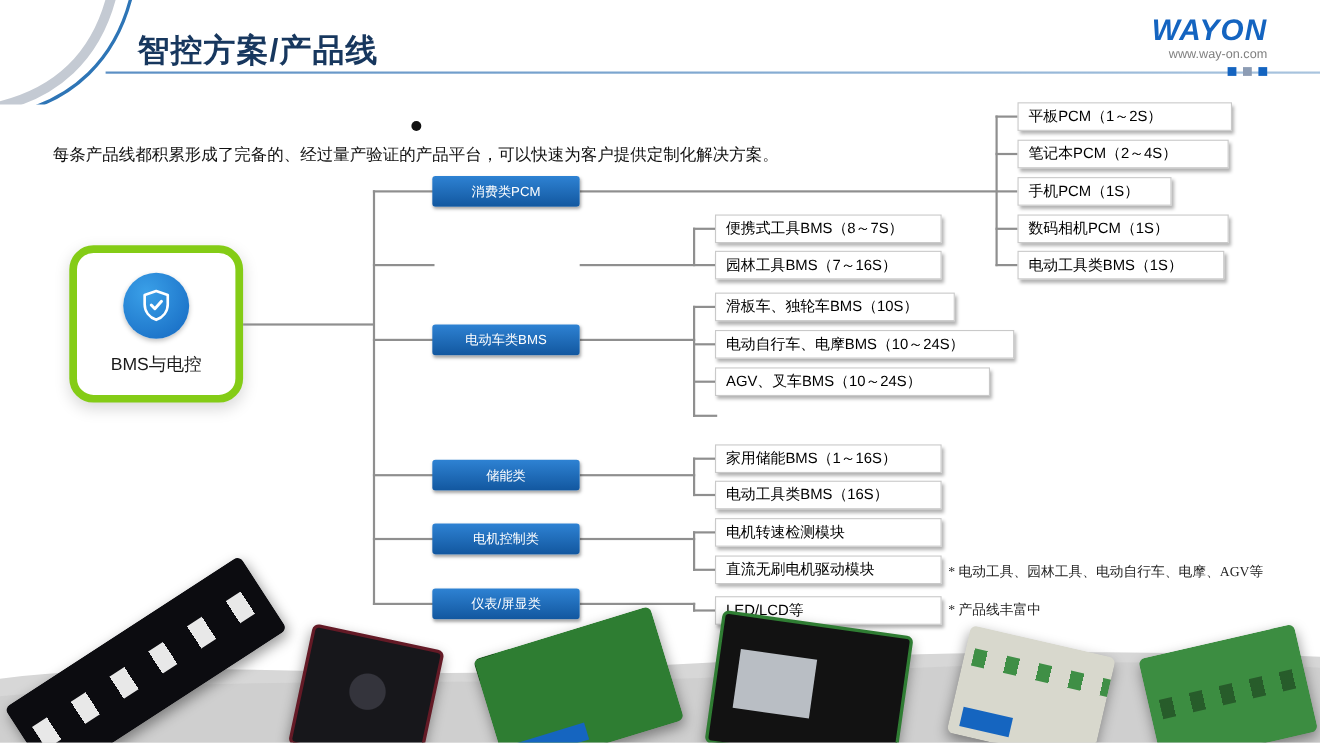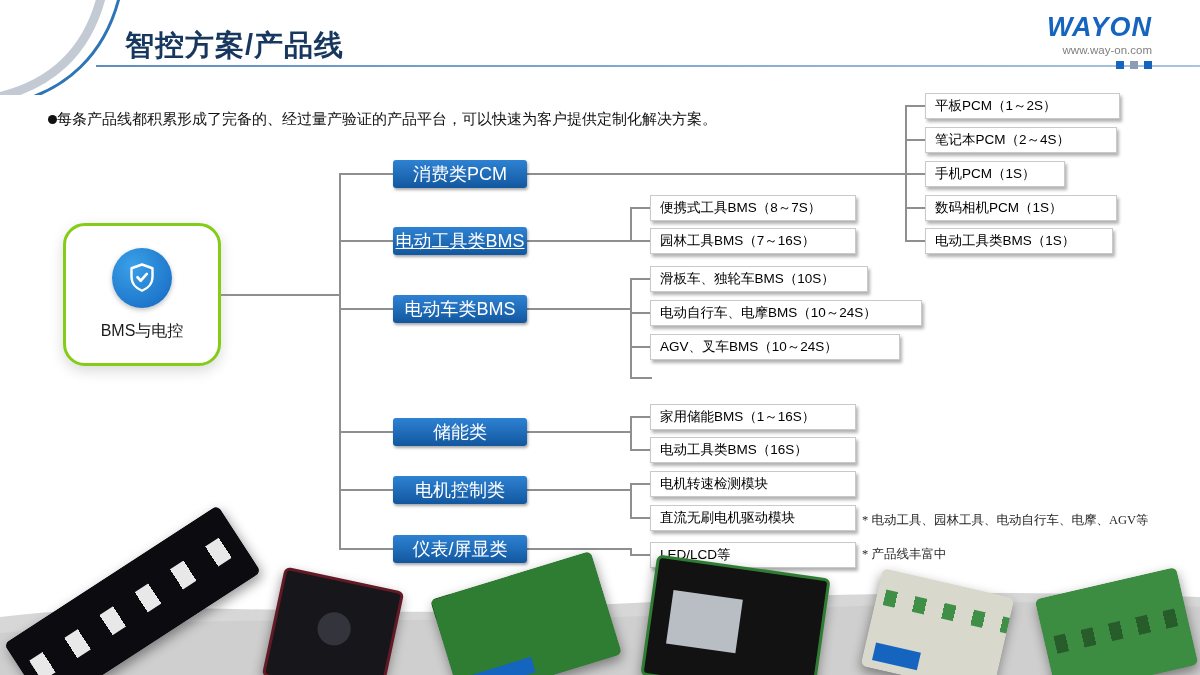--- a/index.html
+++ b/index.html
@@ -13,44 +13,44 @@
   .title { position:absolute; left:125px; top:26px; font-size:29px; font-weight:bold;
            color:#17375e; letter-spacing:1px; }
   .logo { position:absolute; right:48px; top:12px; text-align:right; }
   .logo-text { font-size:27px; font-weight:bold; font-style:italic; color:#1464c0; letter-spacing:1px; }
   .logo-url { font-size:11.5px; color:#7f7f7f; margin-top:1px; }
   .logo-squares { display:flex; justify-content:flex-end; gap:6px; margin-top:5px; }
   .sq { width:8px; height:8px; display:inline-block; }
   .sq-b { background:#1464c0; } .sq-g { background:#8c9cb4; }
 
   
-  .intro { position:absolute; left:48px; top:110px; display:flex; align-items:center; 
-           font-size:15px; color:#111; }
+  .intro { position:absolute; left:48px; top:110px; display:flex; align-items:center; gap:12px;
+           font-size:15px; color:#111;flex-direction:column; }
   .bullet-dot { width:9px; height:9px; border-radius:50%; background:#111; flex:0 0 auto; }
 
   
   .root-card { position:absolute; left:63px; top:223px; width:158px; height:143px;
-               background:#fff; border:3px solid #84cc16; border-radius:22px;
+               background:#fff; border:7px solid #84cc16; border-radius:22px;
                box-shadow:0 5px 14px rgba(0,0,0,.15);
                display:flex; flex-direction:column; align-items:center; justify-content:center; gap:13px; }
   .root-icon { width:60px; height:60px; border-radius:50%;
                background:radial-gradient(circle at 35% 30%, #3aa0e8, #1467c0);
                display:flex; align-items:center; justify-content:center;
                box-shadow:0 2px 5px rgba(0,0,0,.25); }
   .root-label { font-size:16px; color:#1a1a1a; }
 
   
   .hline { position:absolute; height:2px; background:#8f8f8f; }
   .vline { position:absolute; width:2px;  background:#8f8f8f; }
 
   
   .branch-btn { position:absolute; left:393px; width:134px; height:28px;
                 background:linear-gradient(180deg,#2e82d3,#12579f); color:#fff;
                 display:flex; align-items:center; justify-content:center;
-                font-size:18px; border-radius:3px; box-shadow:1px 2px 3px rgba(0,0,0,.35); }
+                font-size:12px; border-radius:3px; box-shadow:1px 2px 3px rgba(0,0,0,.35); }
   .branch-btn.underlined { text-decoration:underline; }
 
   
   .leaf { position:absolute; height:26px; background:#fff; border:1px solid #c9c9c9;
           box-shadow:2px 3px 3px rgba(0,0,0,.3);
           display:flex; align-items:center; padding:0 9px; font-size:13.5px; color:#000; white-space:nowrap; }
 
   .footnote { position:absolute; font-size:12.5px; color:#262626; white-space:nowrap;font-family:Liberation Serif, serif; }
 
   
@@ -151,21 +151,20 @@
   <div class="hline" style="left:527px;top:489px;width:105px"></div>
   <div class="vline" style="left:630px;top:483px;height:36px"></div>
   <div class="hline" style="left:630px;top:483px;width:22px"></div>
   <div class="hline" style="left:630px;top:517px;width:22px"></div>
 
   <div class="hline" style="left:527px;top:548px;width:105px"></div>
   <div class="vline" style="left:630px;top:548px;height:8px"></div>
   <div class="hline" style="left:630px;top:554px;width:22px"></div>
 
   <div class="branch-btn" style="top:160px">消费类PCM</div>
-  <div class="branch-btn underlined" style="top:227px">电动工具类BMS</div>
   <div class="branch-btn" style="top:295px">电动车类BMS</div>
   <div class="branch-btn" style="top:418px">储能类</div>
   <div class="branch-btn" style="top:476px">电机控制类</div>
   <div class="branch-btn" style="top:535px">仪表/屏显类</div>
 
   <div class="leaf" style="left:925px;top:93px;width:195px">平板PCM（1～2S）</div>
   <div class="leaf" style="left:925px;top:127px;width:192px">笔记本PCM（2～4S）</div>
   <div class="leaf" style="left:925px;top:161px;width:140px">手机PCM（1S）</div>
   <div class="leaf" style="left:925px;top:195px;width:192px">数码相机PCM（1S）</div>
   <div class="leaf" style="left:925px;top:228px;width:188px">电动工具类BMS（1S）</div>

